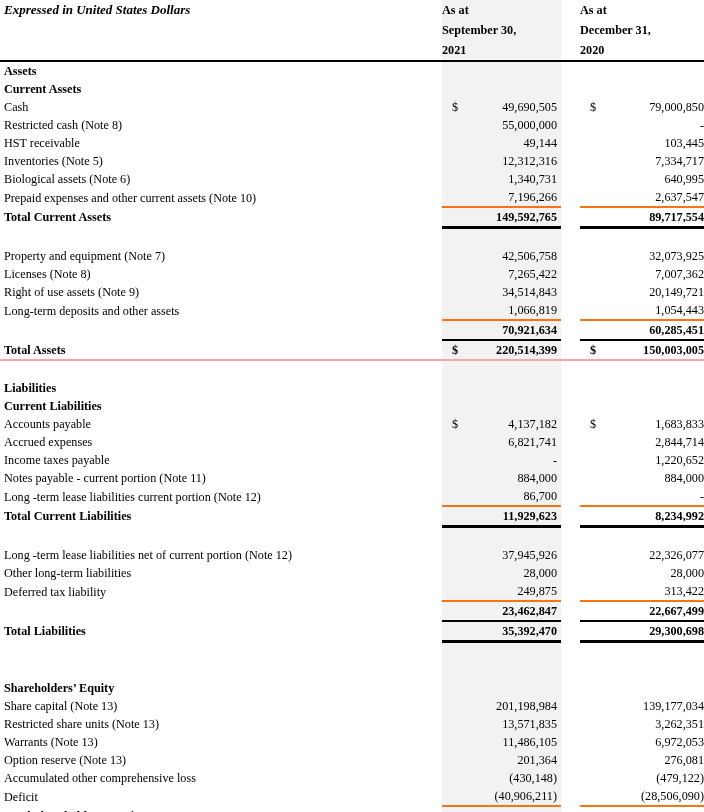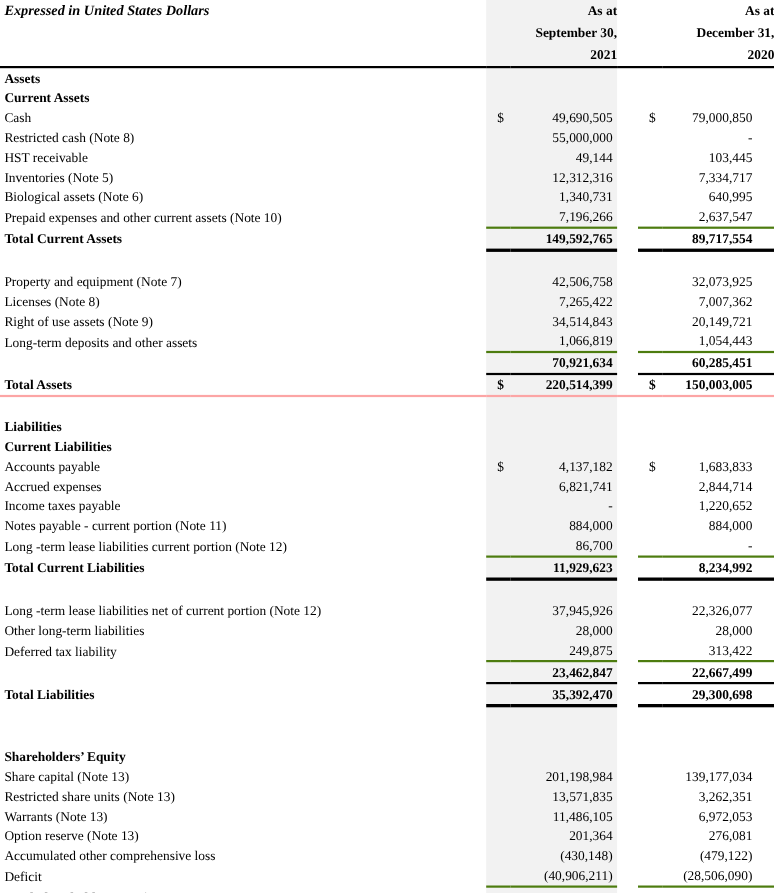--- a/index.html
+++ b/index.html
@@ -10,27 +10,27 @@
   col.c-label { width: 442px; }
   col.c-cur1 { width: 22px; }
   col.c-val1 { width: 97px; }
   col.c-gap { width: 19px; }
   col.c-cur2 { width: 22px; }
   col.c-val2 { width: 102px; }
   td { padding: 0; height: 18px; line-height: 18px; white-space: nowrap; vertical-align: middle; }
   td.label { padding-left: 4px; }
   td.cur { padding-left: 10px; text-align: left; }
   td.val { text-align: right; padding-right: 4px; }
-  td.val2 { text-align: right; padding-right: 20px; }
+  td.val2 { text-align: right; padding-right: 0; }
   tr.bold td { font-weight: bold; }
-  tr.header td { font-weight: bold; height: 20px; line-height: 20px; text-align: right; }
+  tr.header td { font-weight: bold; height: 20px; line-height: 20px; text-align: left; }
   tr.header td.title { font-style: italic; text-align: left; padding-left: 4px; font-size: 13px; }
   tr.header-last td { border-bottom: 2px solid #000; margin-top: 24px; }
   tr.spacer td { height: 18px; }
-  .top1 { border-top: 2px solid #4d7c0f; }
+  .top1 { border-top: 2px solid #f97316; }
   .bot1 { border-bottom: 2px solid #000; }
   .bot3 { border-bottom: 3px solid #000; }
   tr.full-bottom td { border-bottom: 2px solid #fca5a5; }
   .gapcell { border: none !important; }
 </style>
 </head>
 <body>
 
 <div class="sheet">
   <div class="shade"></div>

